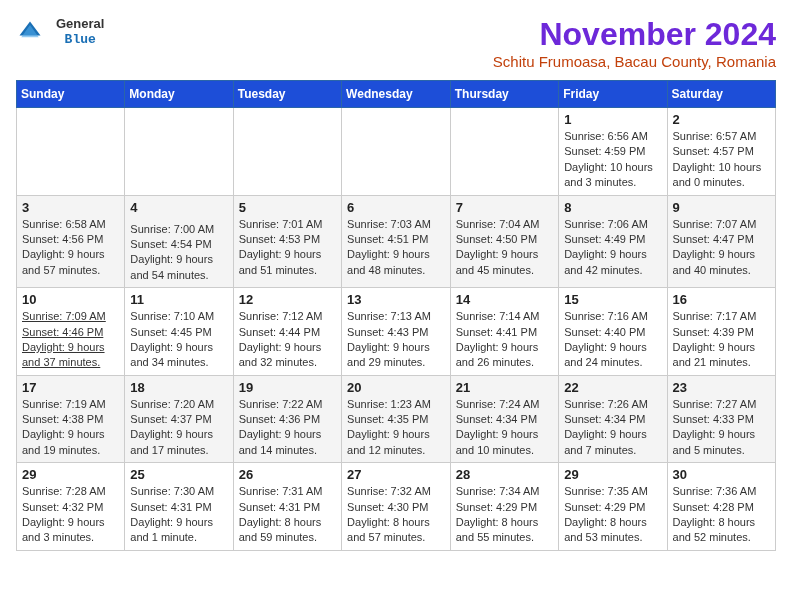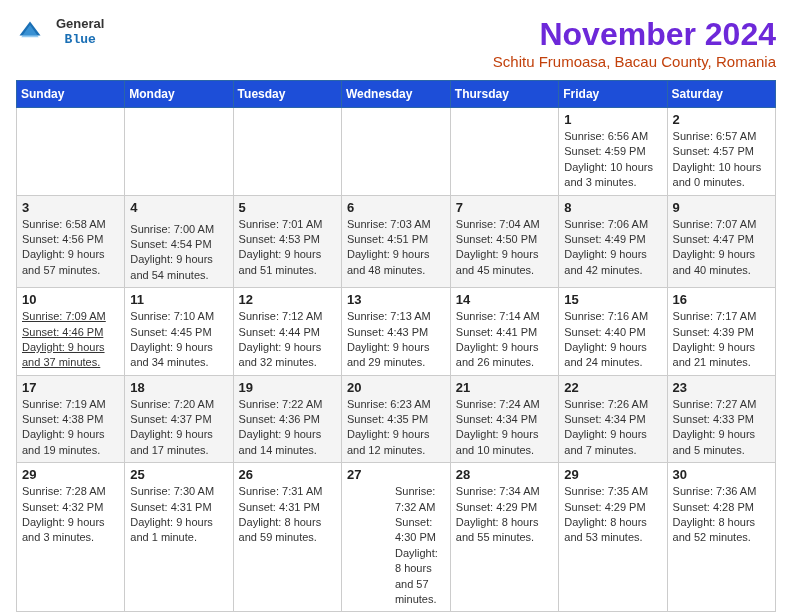--- a/index.html
+++ b/index.html
@@ -262,21 +262,21 @@
         </td>
         <td>
           <span class="day-num">19</span>
           <div class="day-info" style="white-space: pre-line;">Sunrise: 7:22 AM
 Sunset: 4:36 PM
 Daylight: 9 hours
 and 14 minutes.</div>
         </td>
         <td>
           <span class="day-num">20</span>
-          <div class="day-info" style="white-space: pre-line;">Sunrise: 6:23 AM
+          <div class="day-info" style="white-space: pre-line;">Sunrise: 1:23 AM
 Sunset: 4:35 PM
 Daylight: 9 hours
 and 12 minutes.</div>
         </td>
         <td>
           <span class="day-num">21</span>
           <div class="day-info" style="white-space: pre-line;">Sunrise: 7:24 AM
 Sunset: 4:34 PM
 Daylight: 9 hours
 and 10 minutes.</div>
@@ -313,21 +313,21 @@
         </td>
         <td>
           <span class="day-num">26</span>
           <div class="day-info" style="white-space: pre-line;">Sunrise: 7:31 AM
 Sunset: 4:31 PM
 Daylight: 8 hours
 and 59 minutes.</div>
         </td>
         <td>
           <span class="day-num">27</span>
-          <div class="day-info" style="white-space: pre-line; margin-left: 48px;">Sunrise: 7:32 AM
+          <div class="day-info" style="white-space: pre-line;">Sunrise: 7:32 AM
 Sunset: 4:30 PM
 Daylight: 8 hours
 and 57 minutes.</div>
         </td>
         <td>
           <span class="day-num">28</span>
           <div class="day-info" style="white-space: pre-line;">Sunrise: 7:34 AM
 Sunset: 4:29 PM
 Daylight: 8 hours
 and 55 minutes.</div>

